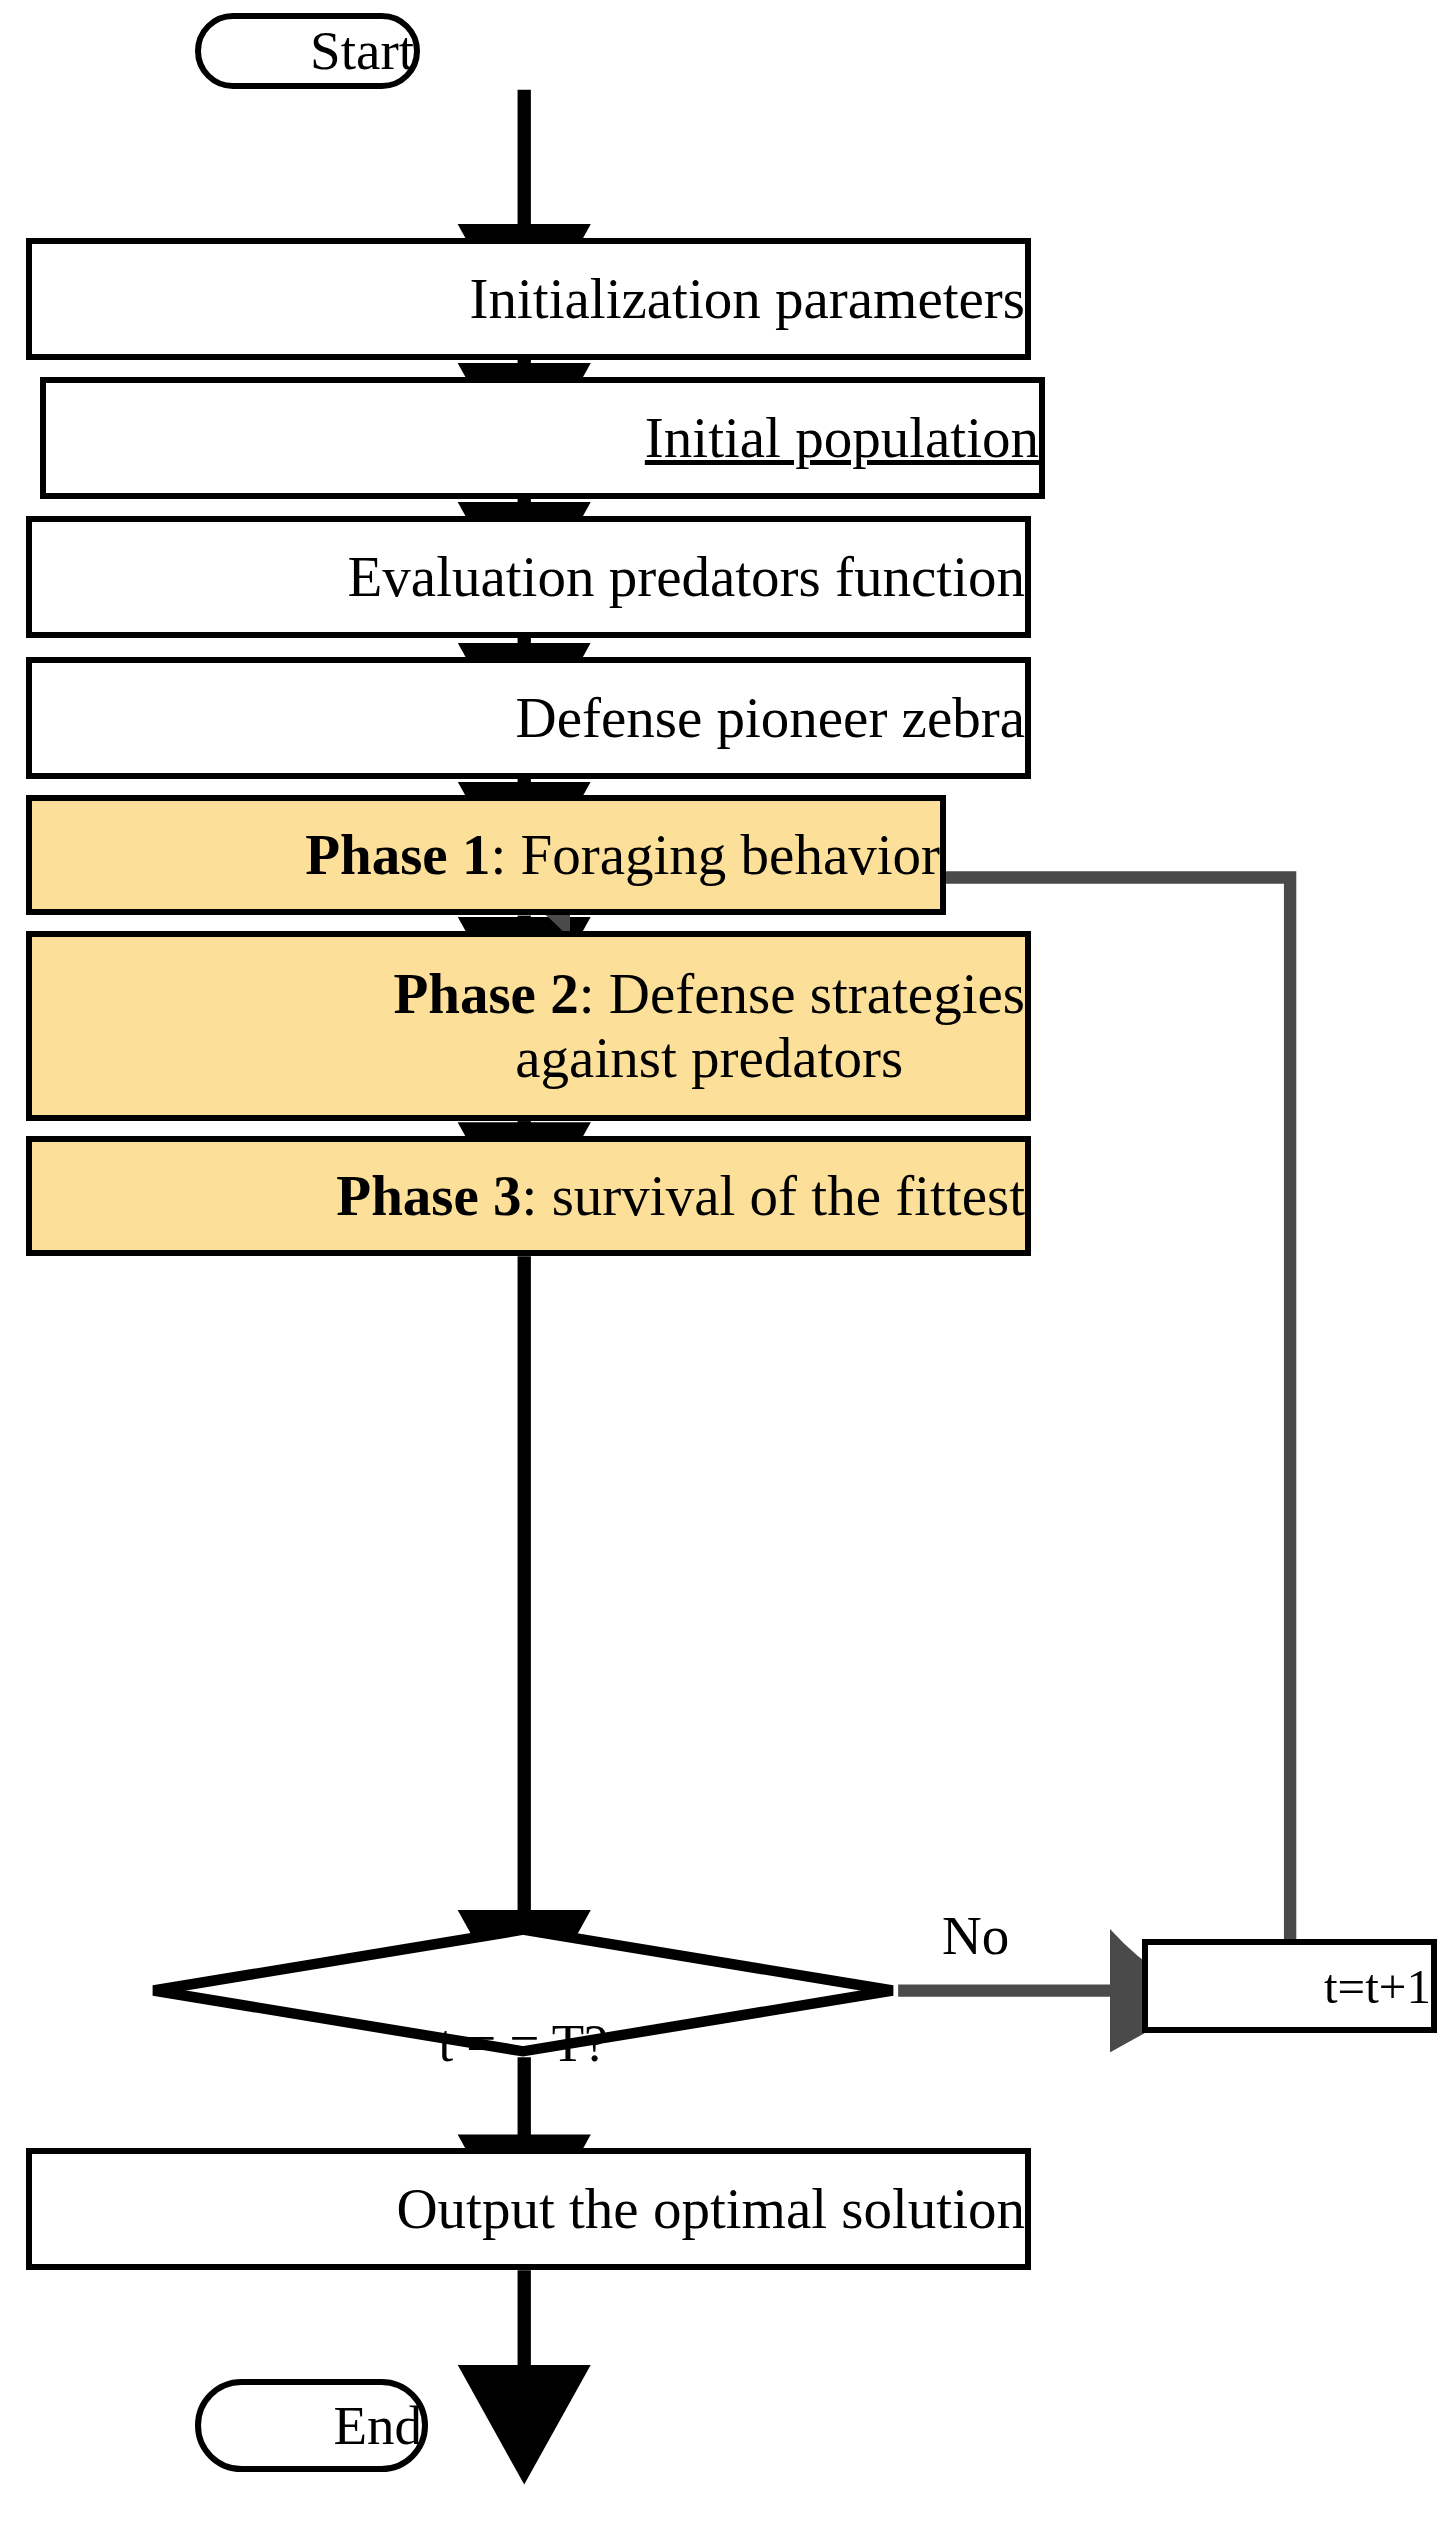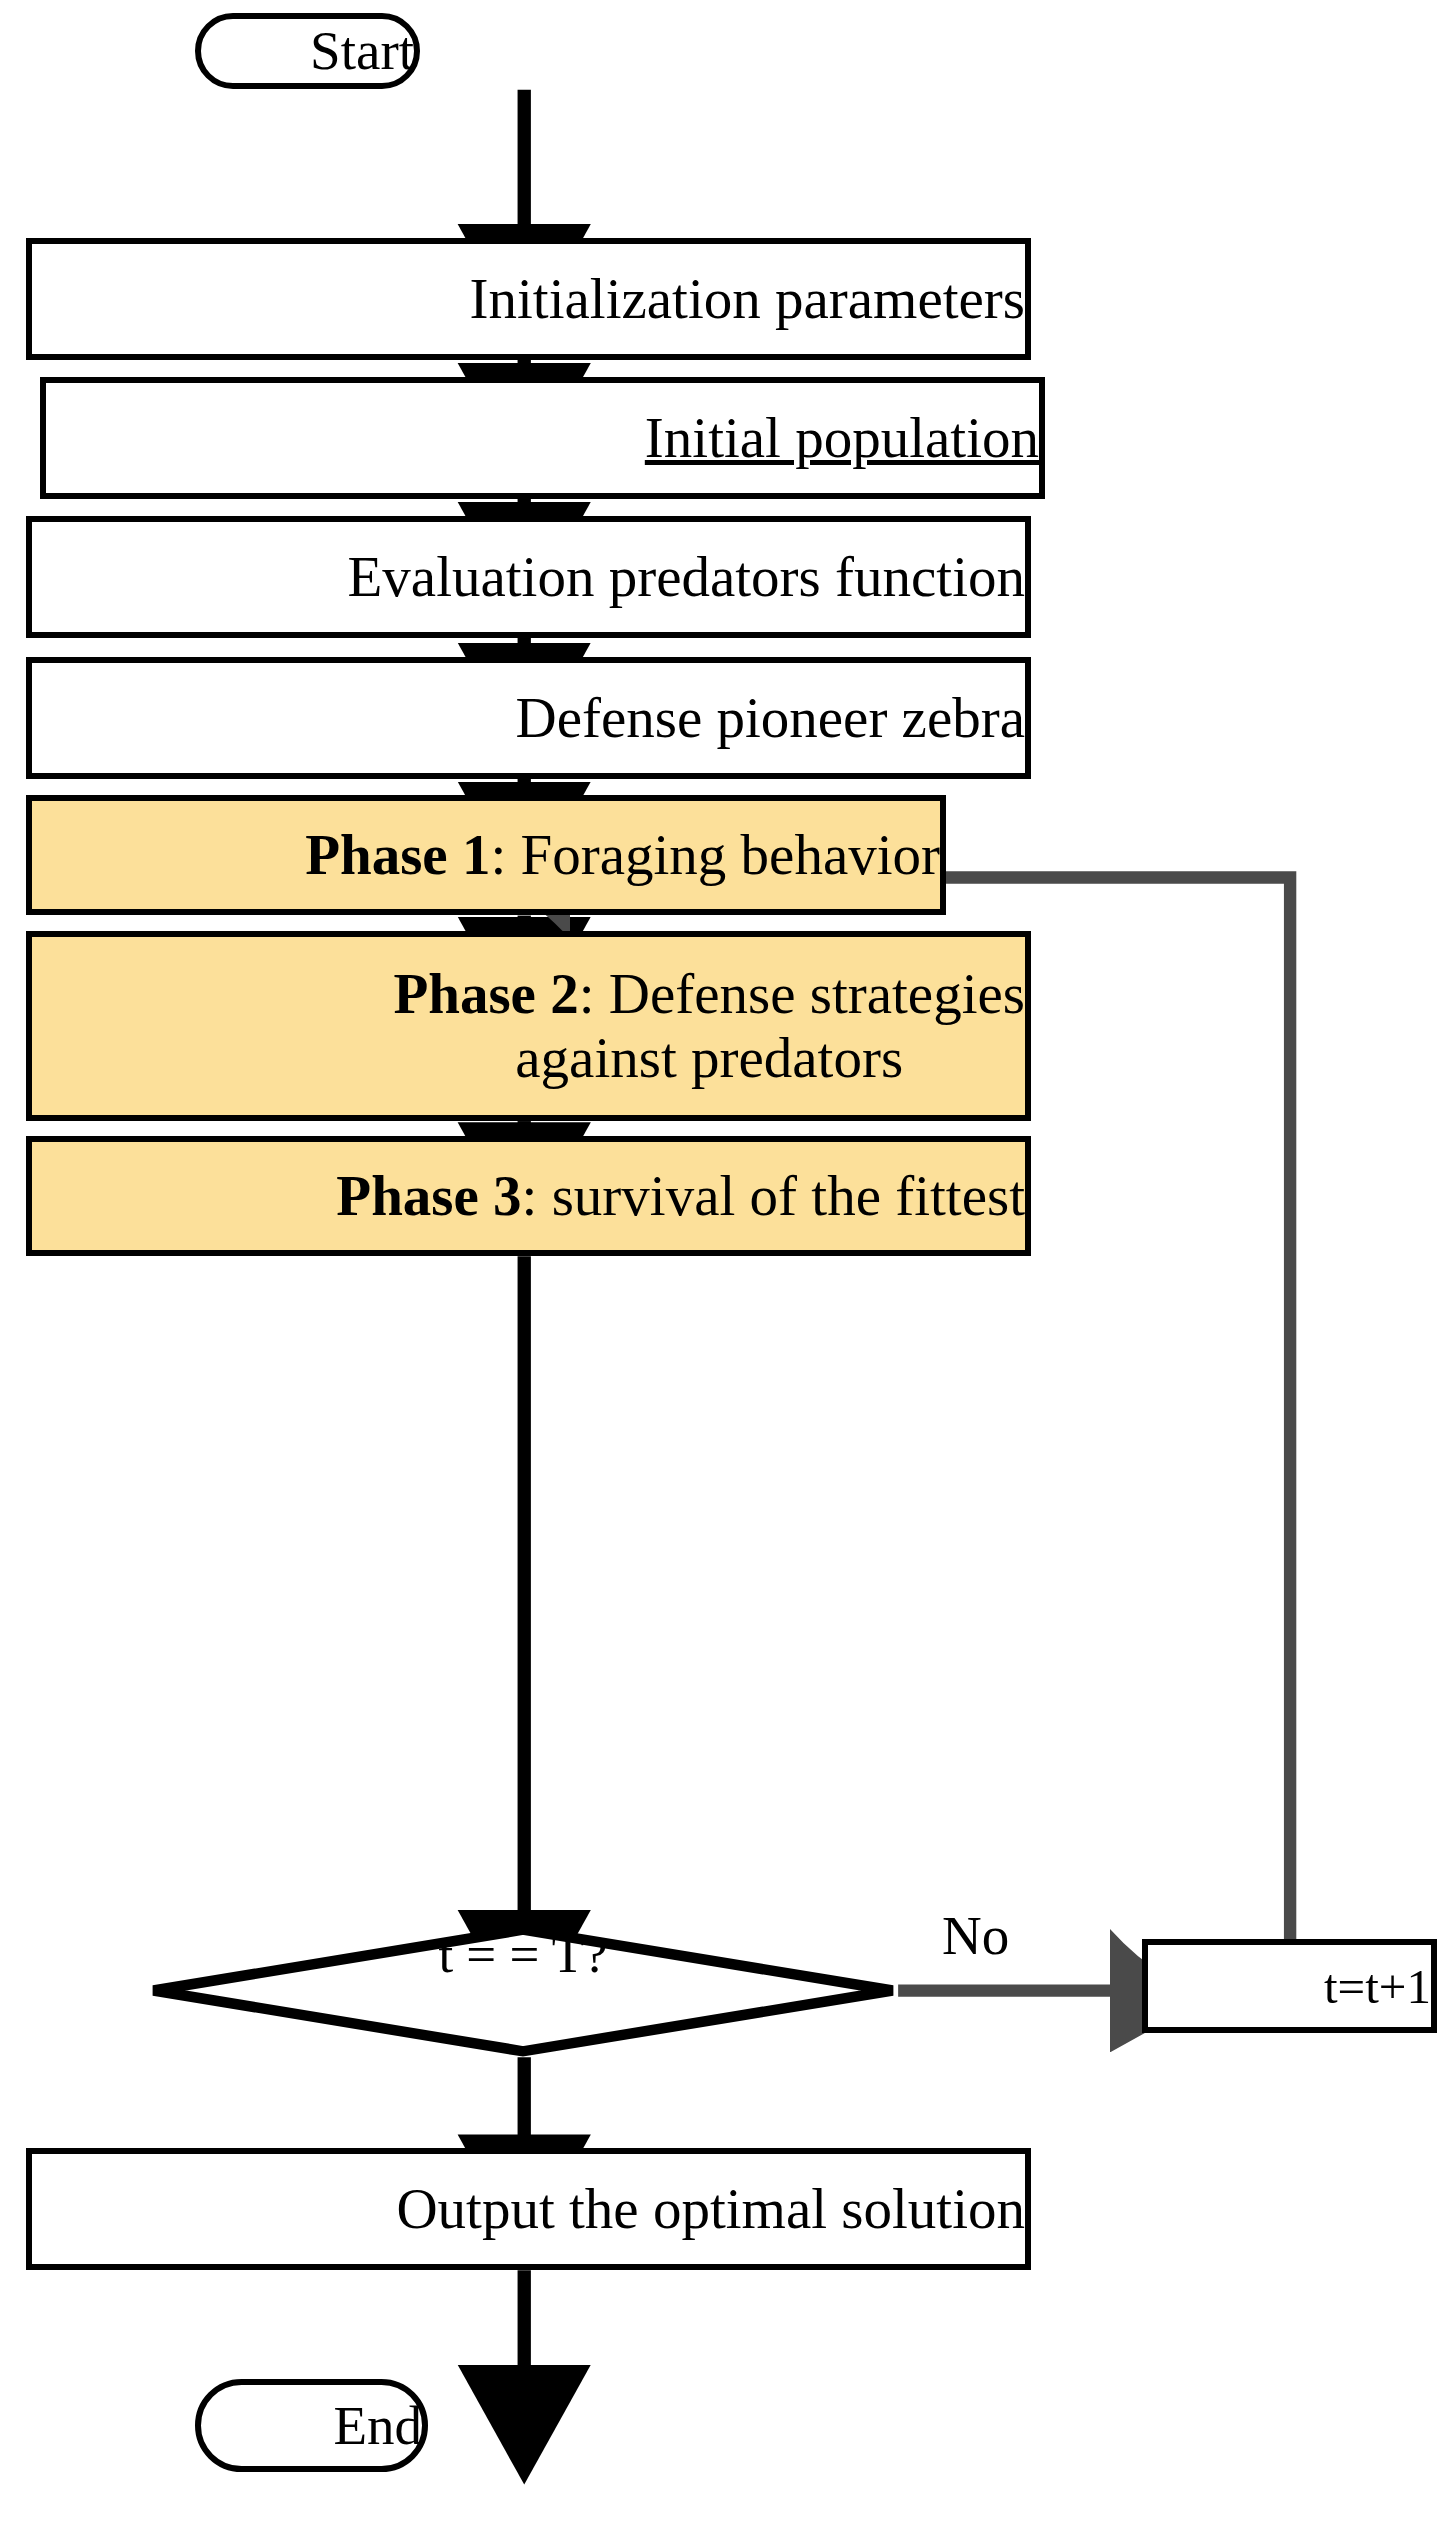--- a/index.html
+++ b/index.html
@@ -137,21 +137,21 @@
   <div class="node process phase" style="left:26px; top:1136px; width:1005px; height:120px;">
     <span>
       <span class="bold">Phase 3</span><span>: survival of the fittest</span>
     </span>
   </div>
 
   <div style="position:absolute; left:147px; top:1924px; width:752px; height:133px;">
     <svg width="752" height="133" viewBox="0 0 790 140" style="position:absolute; left:0; top:0;" xmlns="http://www.w3.org/2000/svg">
       <polygon points="395,6 784,70 395,134 6,70" fill="#ffffff" stroke="#000000" stroke-width="11"></polygon>
     </svg>
-    <div style="position:absolute; left:0; top:0; width:752px; height:133px; display:flex; align-items:flex-start; justify-content:center;">
+    <div style="position:absolute; left:0; top:16px; width:752px; height:133px; display:flex; align-items:flex-end; justify-content:center;">
       <span style="font-size:53px;">t = = T?</span>
     </div>
   </div>
 
   <span class="label-text" style="left:942px; top:1899px;margin-top:9px;">No</span>
 
   <div class="node small-box" style="left:1142px; top:1939px; width:295px; height:94px;">
     <span>t=t+1</span>
   </div>
 

